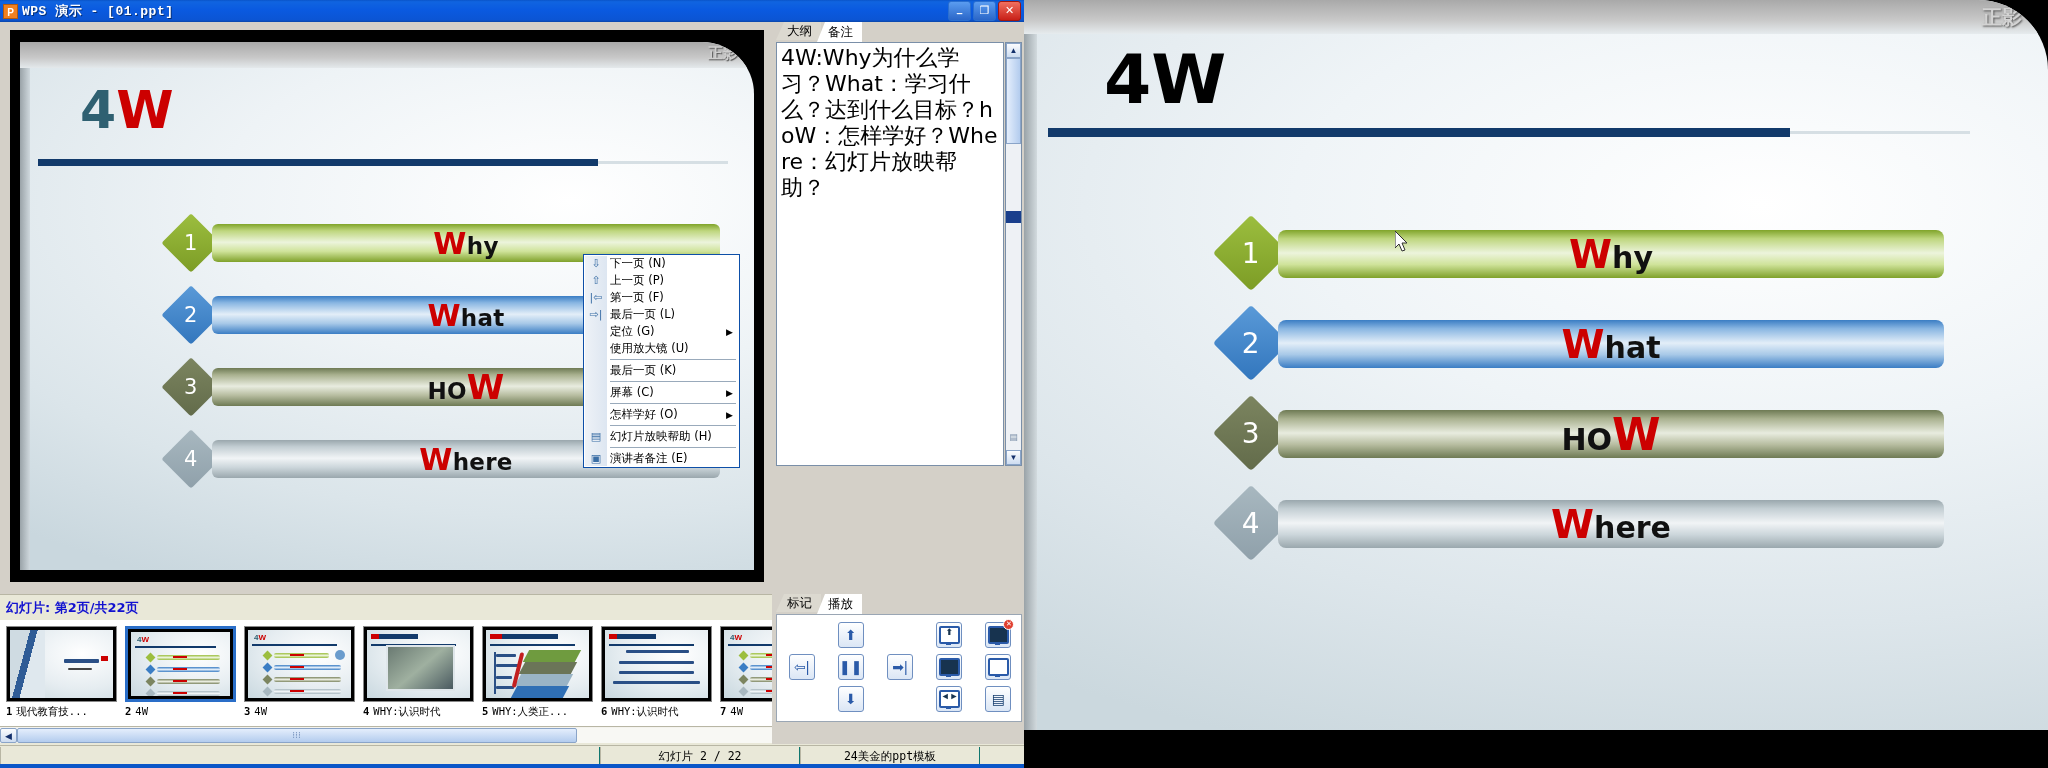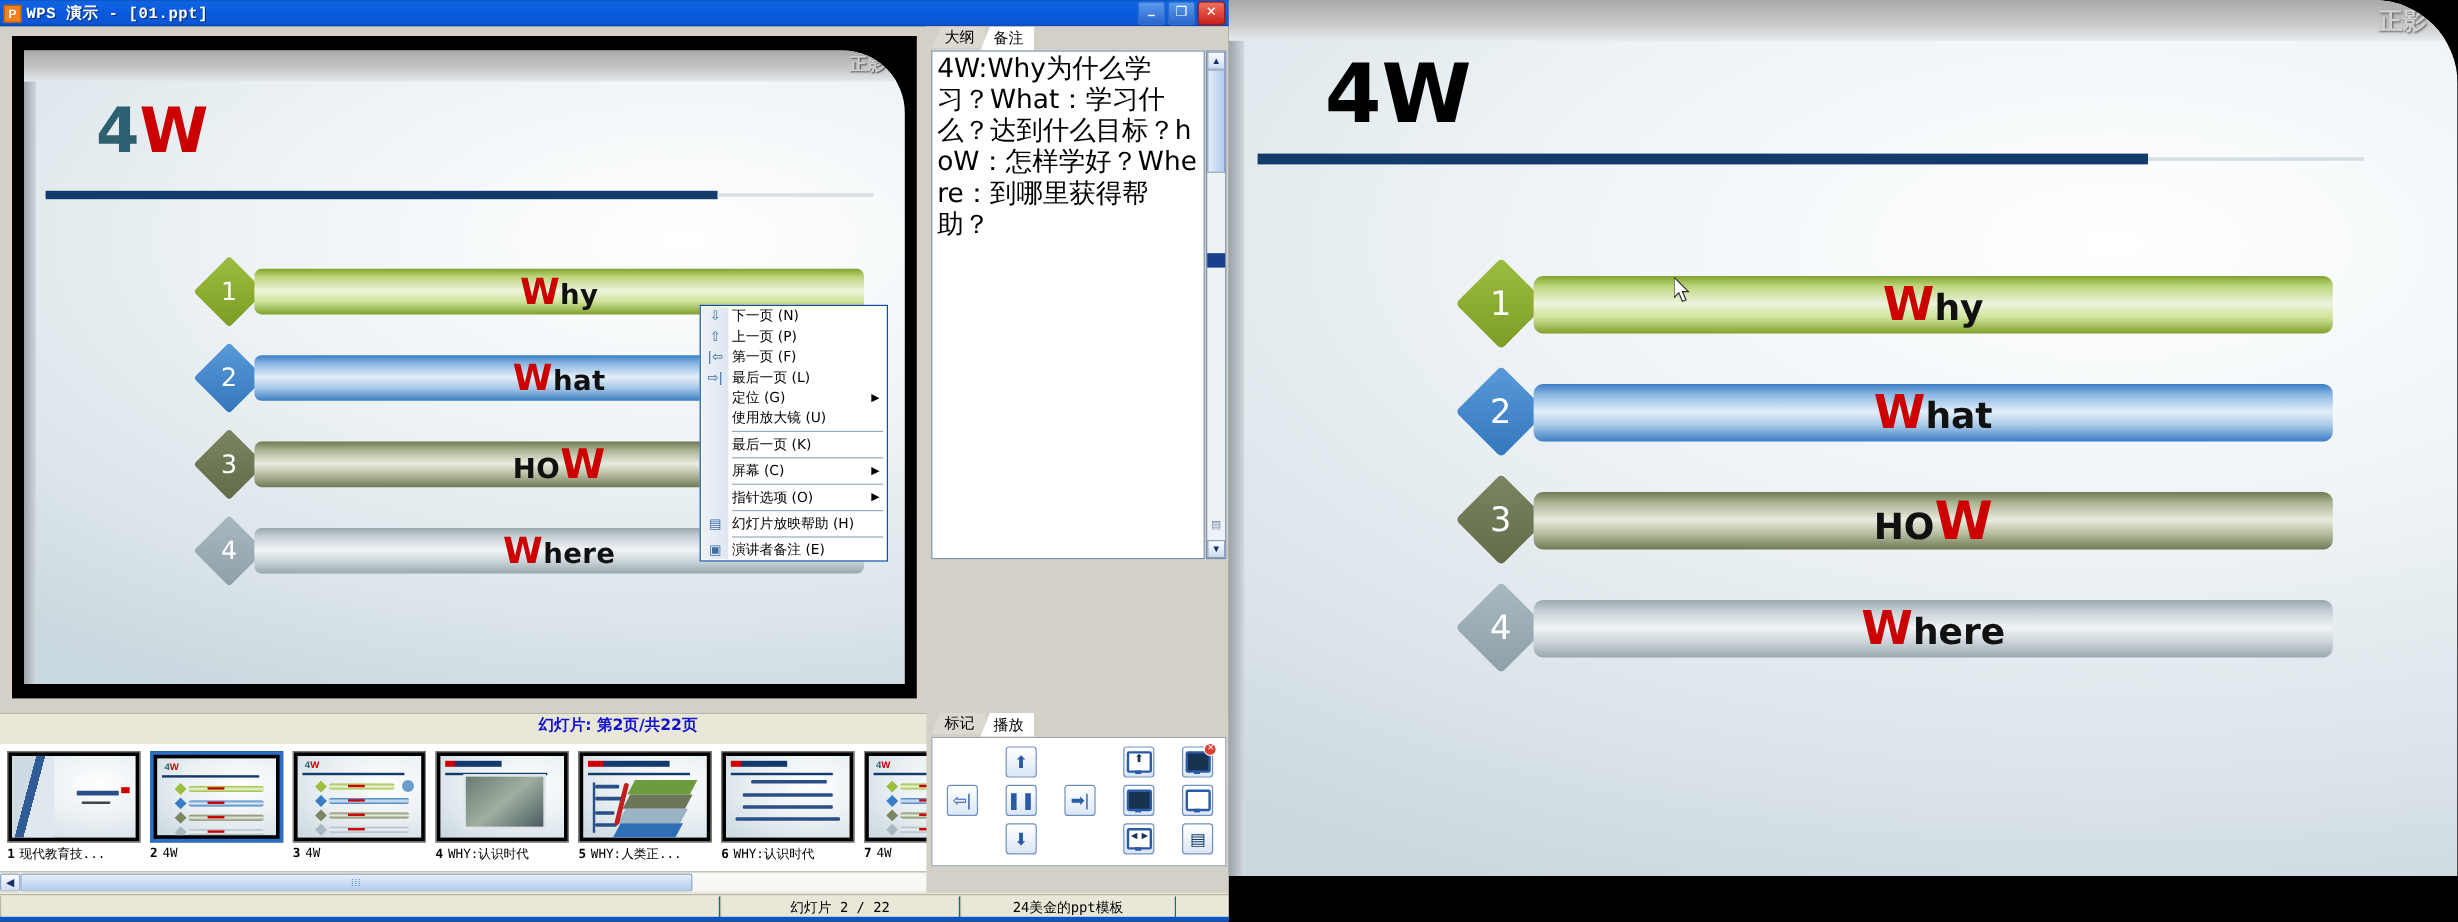--- a/index.html
+++ b/index.html
@@ -75,21 +75,21 @@
     font-family:"DejaVu Sans",sans-serif;}
   .ctx-gutter{position:absolute;left:1px;top:1px;bottom:1px;width:22px;
     background:linear-gradient(to right,#eef2f7,#dde6f1);}
   .ctx-item{position:relative;height:17px;display:flex;align-items:center;padding-left:26px;color:#000;}
   .ctx-item .arrow{position:absolute;right:6px;font-size:9px;}
   .ctx-item .ico{position:absolute;left:4px;width:16px;text-align:center;font-size:11px;color:#3a6ea5;}
   .ctx-sep{height:1px;background:#9ab;margin:2px 3px 2px 26px;}
 
   
   .infobar{position:absolute;left:0;top:594px;width:1024px;height:26px;background:#e9e8d8;
-    border-top:1px solid #b8b6a4;display:flex;align-items:center;flex-direction:column;}
+    border-top:1px solid #b8b6a4;display:flex;align-items:center;}
   .infobar .lft{color:#1212d0;font-size:13px;font-weight:bold;margin-left:6px;
     font-family:"DejaVu Sans",sans-serif;}
   .infobar .rgt{margin-left:auto;margin-right:14px;color:#1212d0;font-size:13px;font-weight:bold;
     font-family:"DejaVu Sans",sans-serif;}
 
   
   .thumbstrip{position:absolute;left:0;top:620px;width:1024px;height:105px;background:#fff;
     border-bottom:1px solid #b8b6a4;display:flex;align-items:flex-start;padding-top:6px;overflow:hidden;}
   .thumb{width:113px;margin-left:6px;}
   .thumb .pic{width:111px;height:76px;border:1px solid #888;background:#000;position:relative;box-sizing:border-box;}
@@ -296,21 +296,21 @@
       <div class="ctx-item">
           <span>最后一页 (K)</span>
         </div>
       <div class="ctx-sep"></div>
       <div class="ctx-item">
           <span>屏幕 (C)</span>
           <span class="arrow">▶</span>
         </div>
       <div class="ctx-sep"></div>
       <div class="ctx-item">
-          <span>指针选项 (O)</span>
+          <span>怎样学好 (O)</span>
           <span class="arrow">▶</span>
         </div>
       <div class="ctx-sep"></div>
       <div class="ctx-item">
           <span class="ico">▤</span>
           <span>幻灯片放映帮助 (H)</span>
         </div>
       <div class="ctx-sep"></div>
       <div class="ctx-item">
           <span class="ico">▣</span>
@@ -467,21 +467,21 @@
     </div>
     <div class="bluebottom"></div>
   </div>
 
   <div class="notespanel">
     <div class="tabs">
       <div class="tab">大纲</div>
       <div class="tab active">备注</div>
     </div>
     <div class="notesbox">
-      <div class="notestext">4W:Why为什么学习？What：学习什么？达到什么目标？hoW：怎样学好？Where：到哪里获得帮助？</div>
+      <div class="notestext">4W:Why为什么学习？What：学习什么？达到什么目标？hoW：怎样学好？Where：幻灯片放映帮助？</div>
     </div>
     <div class="vscroll">
       <div class="vs-btn">▲</div>
       <div class="vs-thumb"></div>
       <div class="vs-mark"></div>
       <div class="vs-grip">▤</div>
       <div class="vs-btn bot">▼</div>
     </div>
   </div>
 

